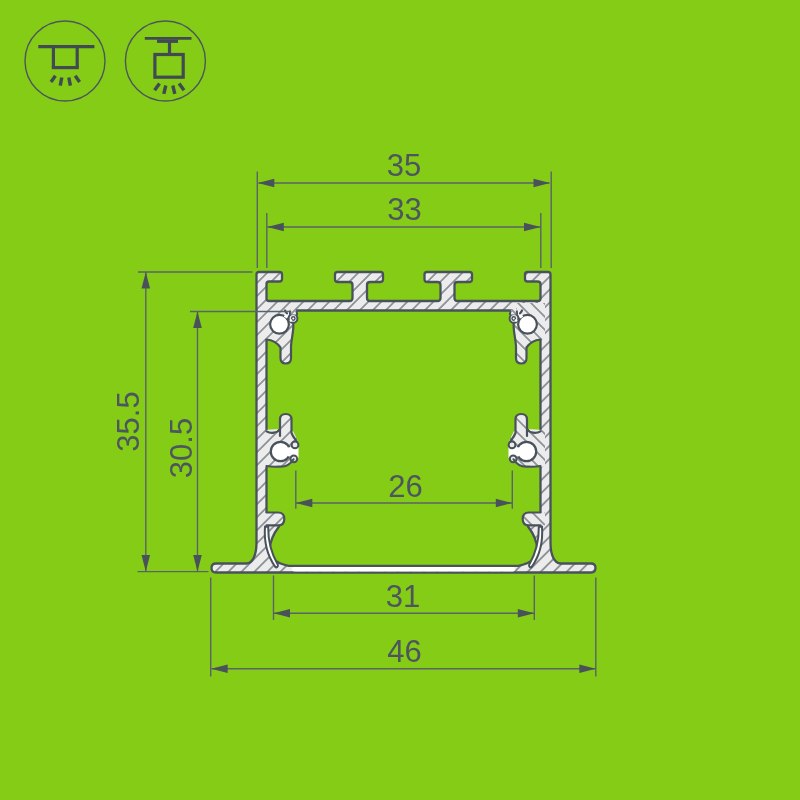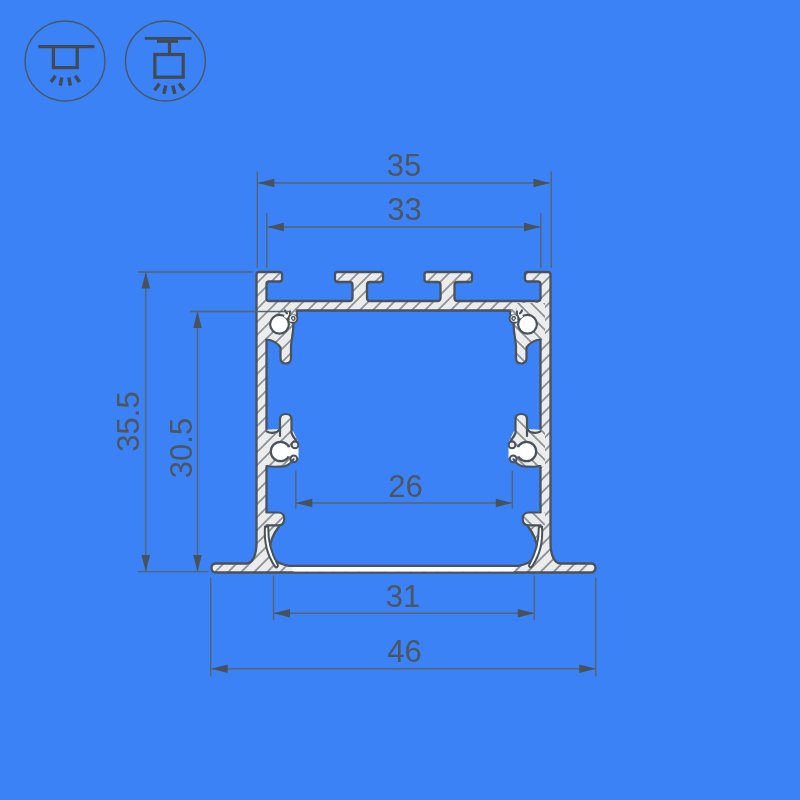--- a/index.html
+++ b/index.html
@@ -1,16 +1,16 @@
 <!DOCTYPE html>
 <html><head>
 <meta charset="utf-8">
 <style>
   html,body{margin:0;padding:0;background:#ffffff;}
-  .wrap{width:800px;height:800px;position:relative;background:#3b82f6;text-align:right;}
+  .wrap{width:800px;height:800px;position:relative;background:#84cc16;text-align:right;}
   text{font-family:"Liberation Sans",sans-serif;fill:#4d565e;}
 </style>
 </head>
 <body>
 <div class="wrap">
 <svg width="800" height="800" viewBox="0 0 800 800">
 <defs>
 <pattern id="hp" width="9.2" height="9.2" patternUnits="userSpaceOnUse" patternTransform="rotate(-45)">
   <rect width="9.2" height="9.2" fill="#ececec"></rect>
   <line x1="-1" y1="4.6" x2="10.2" y2="4.6" stroke="#525c64" stroke-width="1.15"></line>

